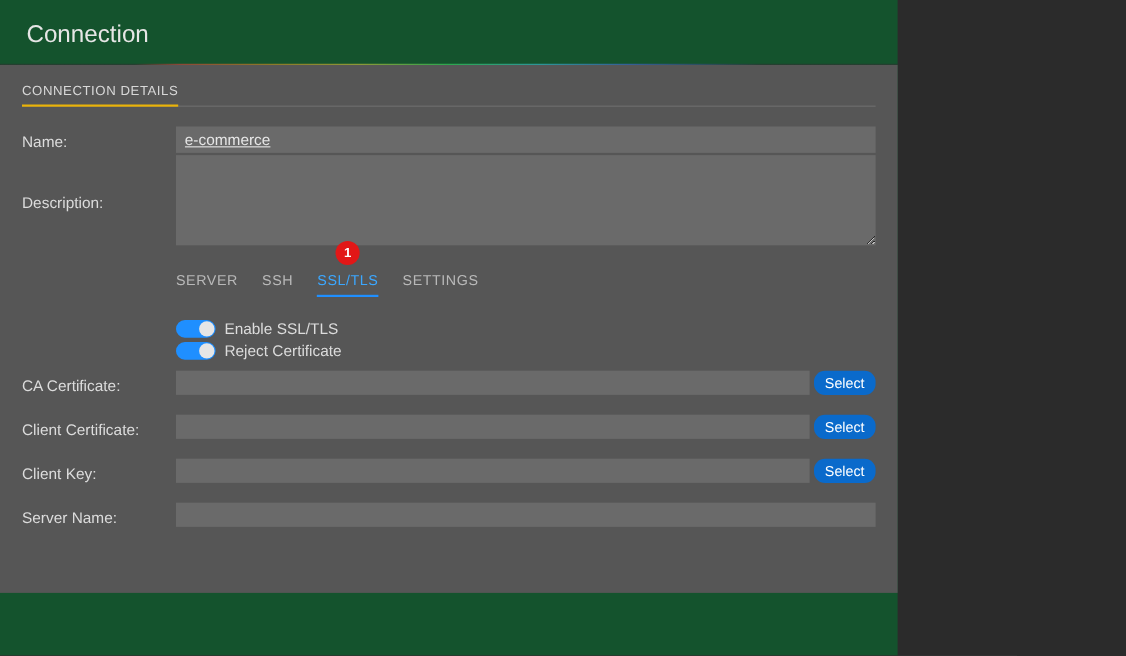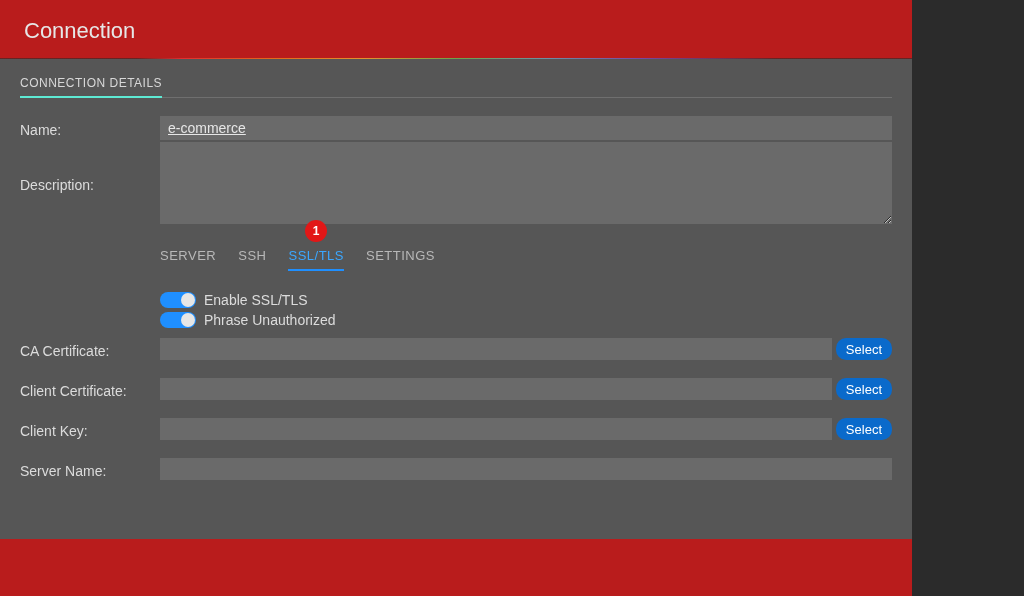--- a/index.html
+++ b/index.html
@@ -5,23 +5,23 @@
   * { box-sizing: border-box; margin: 0; padding: 0; }
   html, body {
     width: 1024px;
     height: 596px;
     background: #2b2b2b;
     font-family: "Segoe UI", Arial, sans-serif;
     color: #d8d8d8;
     overflow: hidden;
   }
   .dialog {
-    width: 912px;
+    width: 816px;
     height: 596px;
-    background: #b91c1c;
+    background: #14532d;
     position: relative;
   }
   .titlebar {
     padding: 18px 24px 14px 24px;
     font-size: 22px;
     font-weight: 400;
     color: #e6e6e6;
   }
   .rainbow {
     height: 1px;
@@ -38,21 +38,21 @@
     background: #565656;
     height: 480px;
     position: relative;
   }
   .section-tab {
     display: inline-block;
     font-size: 12px;
     letter-spacing: 0.5px;
     color: #d8d8d8;
     padding: 2px 0 6px 0;
-    border-bottom: 2px solid #5eead4;
+    border-bottom: 2px solid #eab308;
   }
   .underline-row {
     border-bottom: 1px solid #6f6f6f;
     margin-top: -1px;
     margin-bottom: 18px;
   }
   .form-row {
     display: flex;
     align-items: center;
     margin-bottom: 2px;
@@ -226,21 +226,21 @@
       <div class="toggle-row">
         <div class="switch">
             <div class="knob"></div>
           </div>
         <span>Enable SSL/TLS</span>
       </div>
       <div class="toggle-row">
         <div class="switch">
             <div class="knob"></div>
           </div>
-        <span>Phrase Unauthorized</span>
+        <span>Reject Certificate</span>
       </div>
     </div>
 
     <div class="ssl-fields">
 
       <div class="form-row">
         <div class="lbl">CA Certificate:</div>
         <div class="field-wrap">
           <input class="txt" type="text" value="" style="">
           <button class="select-btn">Select</button>

